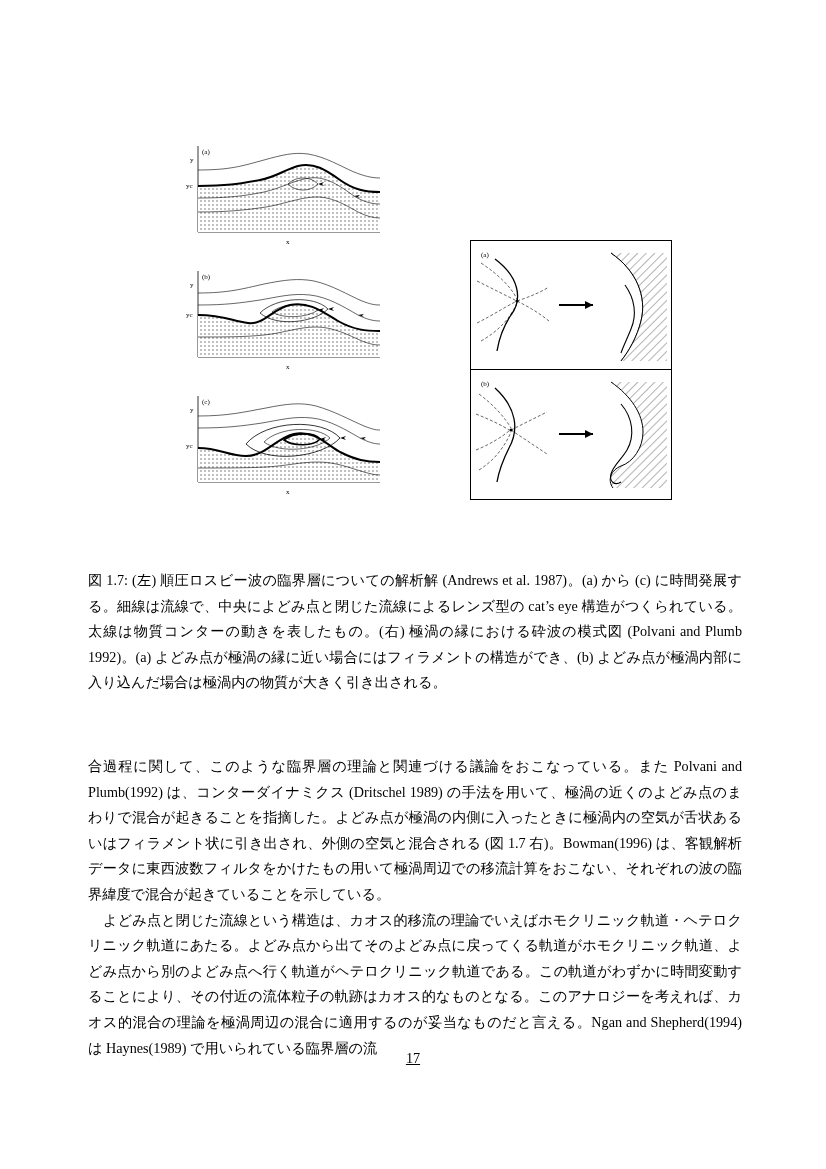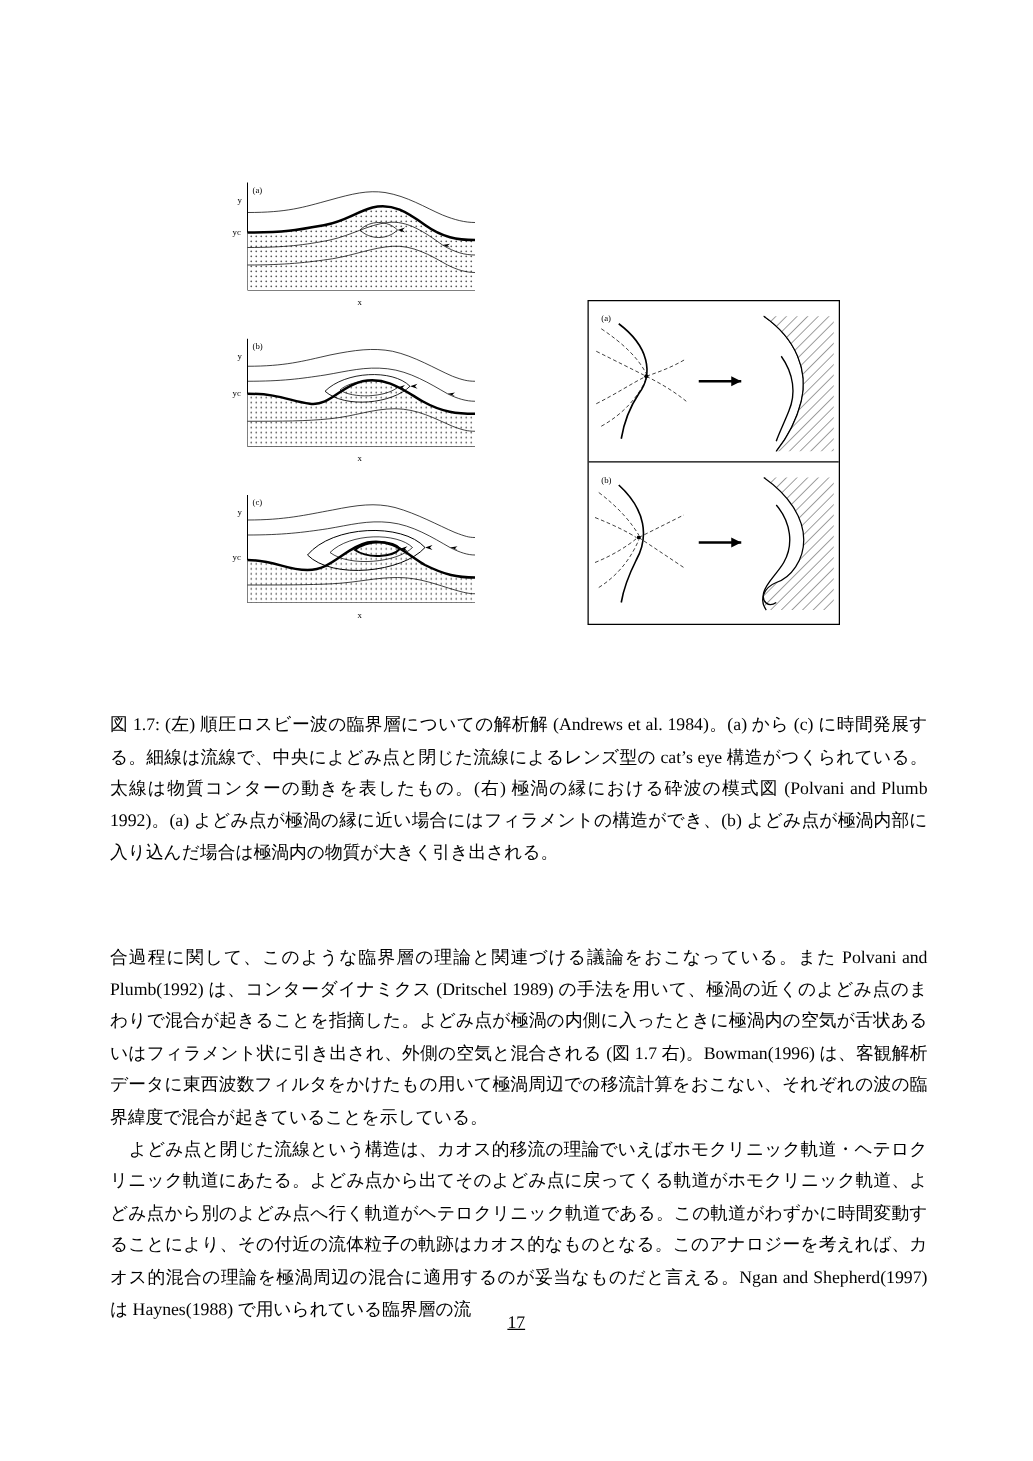--- a/index.html
+++ b/index.html
@@ -242,21 +242,21 @@
           <line x1="88" y1="64" x2="122" y2="64" stroke="#000" stroke-width="2"></line>
           <path d="M122,64 l-8,-4 l0,8 z" fill="#000"></path>
           <path d="M140,12 C160,26 172,44 172,62 C172,78 162,92 150,96 C140,100 136,110 142,118 L196,118 L196,12 Z" fill="url(#hatchB)" stroke="none"></path>
           <path d="M140,12 C160,26 172,44 172,62 C172,78 162,92 150,96 C140,100 136,110 142,118" fill="none" stroke="#000" stroke-width="1"></path>
           <path d="M150,34 C162,48 164,66 156,80 C150,90 142,96 140,104 C138,112 144,116 150,112" fill="none" stroke="#000" stroke-width="1.1"></path>
         </svg>
       </div>
     </div>
   </div>
 
-  <div class="caption">図 1.7: (左) 順圧ロスビー波の臨界層についての解析解 (Andrews et al. 1984)。(a) から (c) に時間発展する。細線は流線で、中央によどみ点と閉じた流線によるレンズ型の cat’s eye 構造がつくられている。太線は物質コンターの動きを表したもの。(右) 極渦の縁における砕波の模式図 (Polvani and Plumb 1992)。(a) よどみ点が極渦の縁に近い場合にはフィラメントの構造ができ、(b) よどみ点が極渦内部に入り込んだ場合は極渦内の物質が大きく引き出される。</div>
+  <div class="caption">図 1.7: (左) 順圧ロスビー波の臨界層についての解析解 (Andrews et al. 1987)。(a) から (c) に時間発展する。細線は流線で、中央によどみ点と閉じた流線によるレンズ型の cat’s eye 構造がつくられている。太線は物質コンターの動きを表したもの。(右) 極渦の縁における砕波の模式図 (Polvani and Plumb 1992)。(a) よどみ点が極渦の縁に近い場合にはフィラメントの構造ができ、(b) よどみ点が極渦内部に入り込んだ場合は極渦内の物質が大きく引き出される。</div>
 
   <div class="body-text">
     <p>合過程に関して、このような臨界層の理論と関連づける議論をおこなっている。また Polvani and Plumb(1992) は、コンターダイナミクス (Dritschel 1989) の手法を用いて、極渦の近くのよどみ点のまわりで混合が起きることを指摘した。よどみ点が極渦の内側に入ったときに極渦内の空気が舌状あるいはフィラメント状に引き出され、外側の空気と混合される (図 1.7 右)。Bowman(1996) は、客観解析データに東西波数フィルタをかけたもの用いて極渦周辺での移流計算をおこない、それぞれの波の臨界緯度で混合が起きていることを示している。</p>
-    <p class="indent">よどみ点と閉じた流線という構造は、カオス的移流の理論でいえばホモクリニック軌道・ヘテロクリニック軌道にあたる。よどみ点から出てそのよどみ点に戻ってくる軌道がホモクリニック軌道、よどみ点から別のよどみ点へ行く軌道がヘテロクリニック軌道である。この軌道がわずかに時間変動することにより、その付近の流体粒子の軌跡はカオス的なものとなる。このアナロジーを考えれば、カオス的混合の理論を極渦周辺の混合に適用するのが妥当なものだと言える。Ngan and Shepherd(1997) は Haynes(1988) で用いられている臨界層の流</p>
+    <p class="indent">よどみ点と閉じた流線という構造は、カオス的移流の理論でいえばホモクリニック軌道・ヘテロクリニック軌道にあたる。よどみ点から出てそのよどみ点に戻ってくる軌道がホモクリニック軌道、よどみ点から別のよどみ点へ行く軌道がヘテロクリニック軌道である。この軌道がわずかに時間変動することにより、その付近の流体粒子の軌跡はカオス的なものとなる。このアナロジーを考えれば、カオス的混合の理論を極渦周辺の混合に適用するのが妥当なものだと言える。Ngan and Shepherd(1994) は Haynes(1989) で用いられている臨界層の流</p>
   </div>
 
   <div class="page-number">17</div>
 </div>
 
 </body></html>

